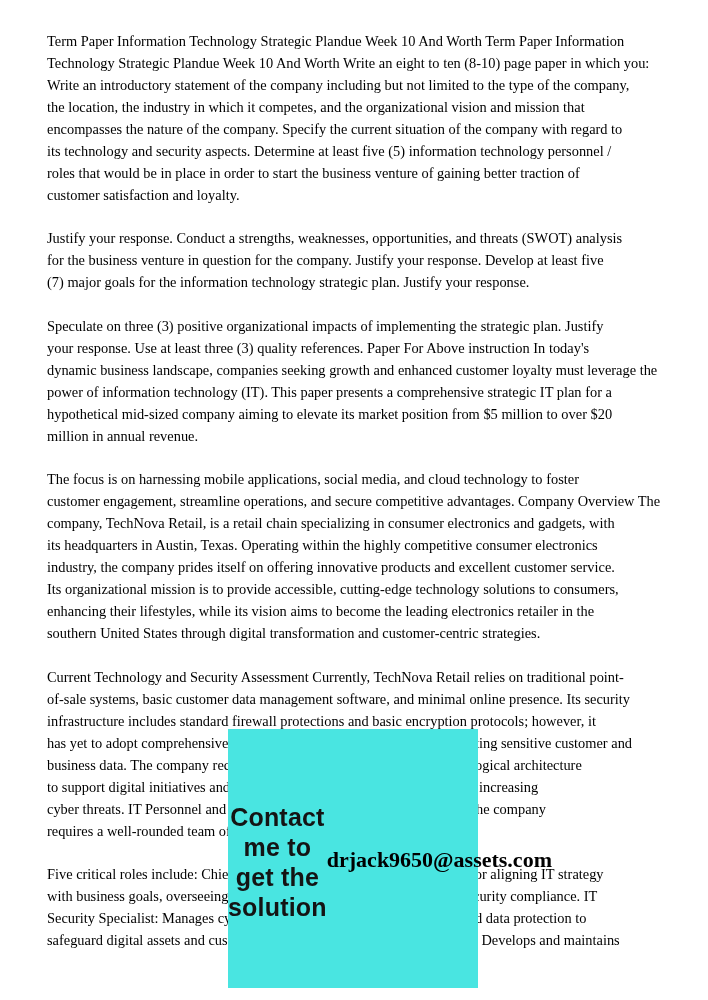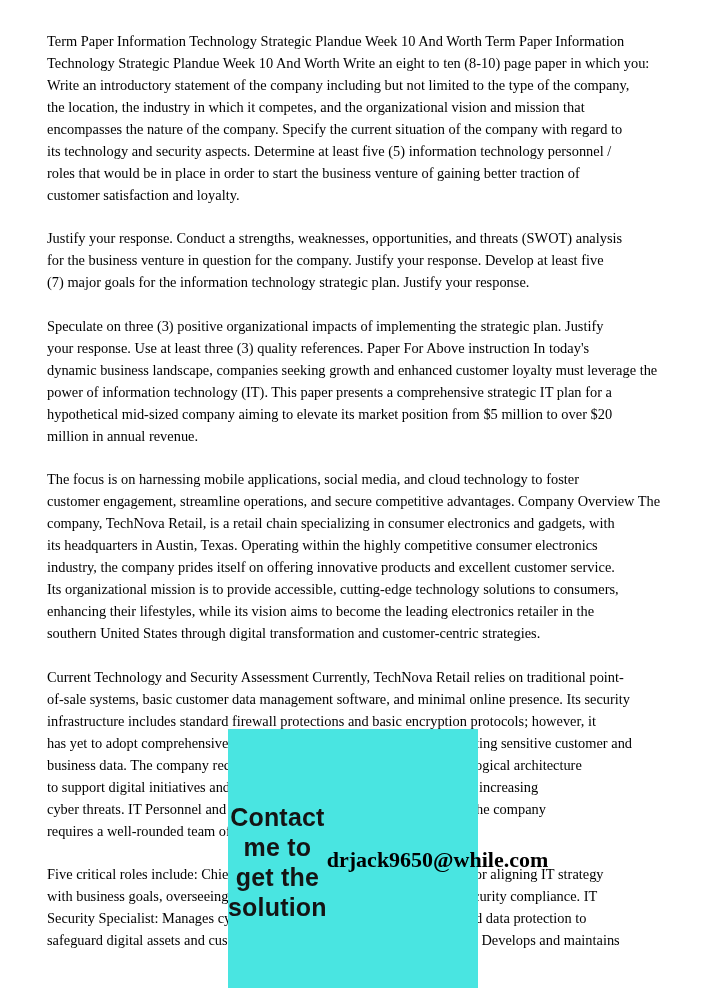--- a/index.html
+++ b/index.html
@@ -133,14 +133,14 @@
       <path d="M46.5,42.5 L49.5,42.5" stroke="#453325" stroke-width="1.6"></path>
       <path d="M33,42.5 L27,44.5" stroke="#453325" stroke-width="1.4"></path>
       <path d="M63,42.5 L69,44.5" stroke="#453325" stroke-width="1.4"></path>
       <path d="M48,45 L46,56 Q48,58.5 50,56 Z" fill="#b98e6f"></path>
       <path d="M44,59 Q48,61 52,59" stroke="#a57856" stroke-width="1.3" fill="none"></path>
       <path d="M41,66 Q48,68.5 55,66" stroke="#8a5c49" stroke-width="2" fill="none"></path>
     </g>
   </svg>
   <div class="headline">Contact me to
 get the solution</div>
-  <div class="email">drjack9650@while.com</div>
+  <div class="email">drjack9650@assets.com</div>
 </div>
 
 </body></html>

